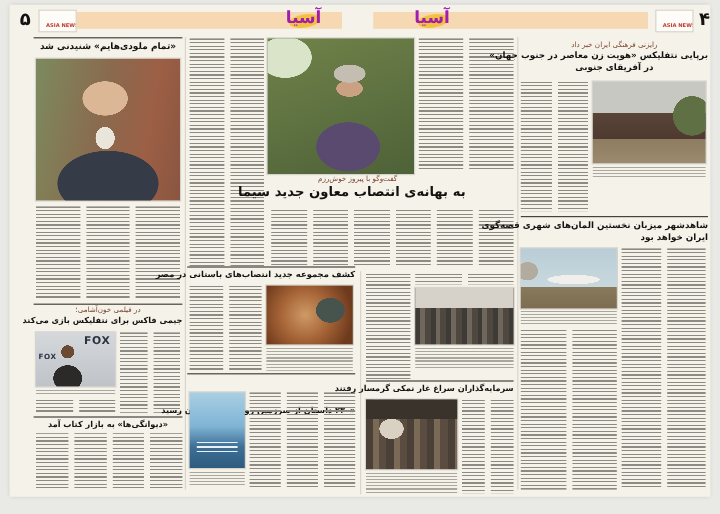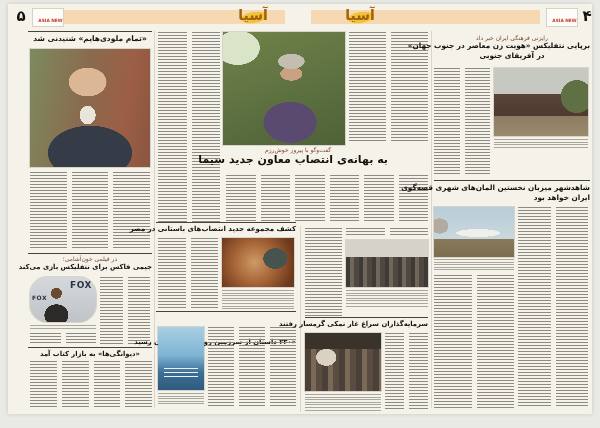--- a/index.html
+++ b/index.html
@@ -6,21 +6,21 @@
   body{width:600px;height:428px;background:#e9e9e6;overflow:hidden;
        font-family:"DejaVu Sans",sans-serif;}
   .canvas{position:relative;width:600px;height:428px;}
   .paper{position:absolute;left:8px;top:4px;width:584px;height:410px;
          background:#f5f2ea;box-shadow:0 0 4px rgba(0,0,0,.15);}
   
   .banner{position:absolute;height:14px;background:#f6d8b2;}
   .logo{position:absolute;width:38px;height:25px;text-align:center;}
   .logo .blob{position:absolute;left:7px;top:9px;width:26px;height:11px;
               background:#f2c23e;border-radius:50%;transform:rotate(-8deg);}
-  .logo .txt{position:relative;font-size:14px;font-weight:bold;color:#a16207;
+  .logo .txt{position:relative;font-size:14px;font-weight:bold;color:#a21caf;
              line-height:25px;direction:rtl;}
   .pagenum{position:absolute;font-size:15px;font-weight:bold;color:#141210;
            width:18px;text-align:center;direction:rtl;}
   .mastbox{position:absolute;width:30px;height:17px;background:#fdfcf9;
            border:1px solid #d8d2c6;overflow:hidden;text-align:center;}
   .mastbox .red{display:inline-block;font-size:6px;font-weight:bold;color:#c03a2b;
                 transform:scale(.72);transform-origin:50% 0;white-space:nowrap;line-height:7px;}
   
   .cols{position:absolute;display:flex;gap:5px;direction:rtl;}
   .cols i{flex:1;display:block;
@@ -37,21 +37,21 @@
   
   .ph{position:absolute;outline:1px solid rgba(0,0,0,.12);overflow:hidden;}
   .ph-composer{background:
      radial-gradient(ellipse 26% 20% at 48% 28%,#dcb795 0 60%,transparent 61%),
      radial-gradient(ellipse 11% 13% at 48% 56%,#e9e5da 0 60%,transparent 61%),
      radial-gradient(ellipse 58% 38% at 50% 88%,#353b47 0 60%,transparent 61%),
      linear-gradient(100deg,#7c8a5e 0%,#8a6a4e 45%,#9c5f45 75%,#8a5540 100%);}
   .ph-foxx{background:
      radial-gradient(circle 9px at 40% 36%,#6b4a33 0 60%,transparent 61%),
      radial-gradient(ellipse 30% 40% at 40% 85%,#2c2a28 0 60%,transparent 61%),
-     linear-gradient(#d5d8db,#bfc3c8); border-radius: 17px;}
+     linear-gradient(#d5d8db,#bfc3c8);}
   .foxlabel{position:absolute;font-weight:bold;color:#2a3442;letter-spacing:.5px;}
   .ph-mummy{background:
      radial-gradient(ellipse 30% 38% at 74% 42%,#47544d 0 55%,transparent 56%),
      radial-gradient(circle at 45% 50%,#cf9a66 0%,#a56336 45%,#6e3a1d 85%);}
   .ph-cover{background:linear-gradient(to bottom,#a9cfe3 0%,#7fb4d4 45%,#3e6f96 72%,#2e5a7e 100%);}
   .cover-title{position:absolute;left:6px;right:6px;bottom:10px;height:12px;
      background:repeating-linear-gradient(to bottom,#eaf2f7 0,#eaf2f7 1px,transparent 1px,transparent 4px);}
   .ph-khoshrazm{background:
      radial-gradient(ellipse 18% 11% at 56% 26%,#c4beb2 0 60%,transparent 61%),
      radial-gradient(ellipse 15% 10% at 56% 37%,#caa183 0 60%,transparent 61%),

